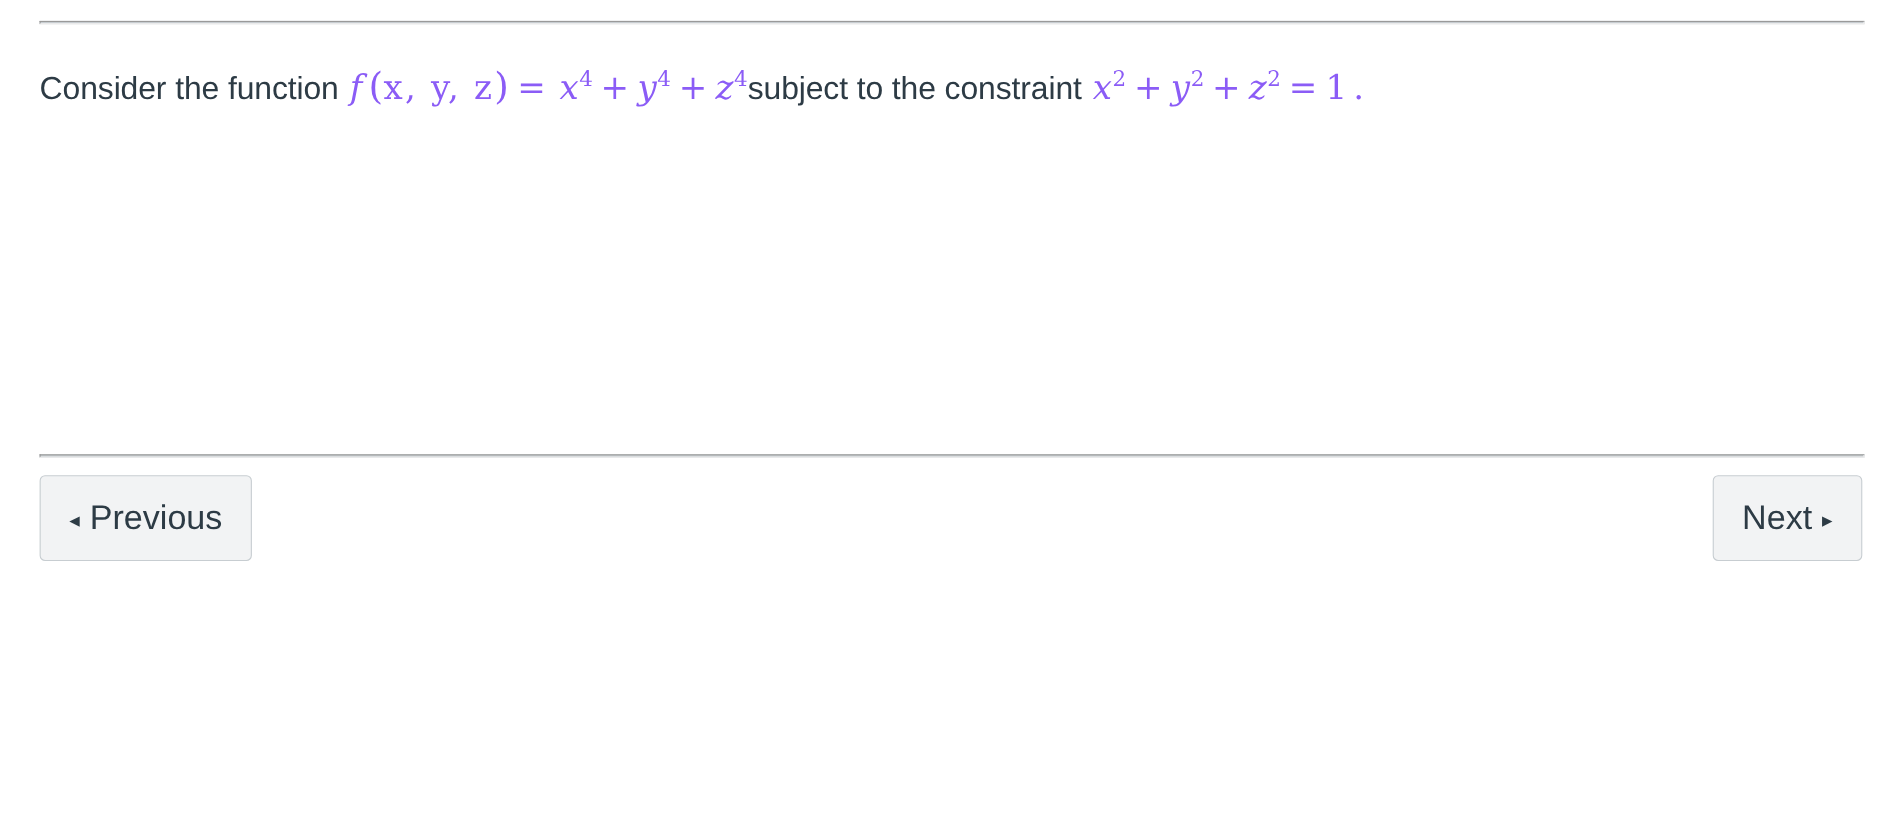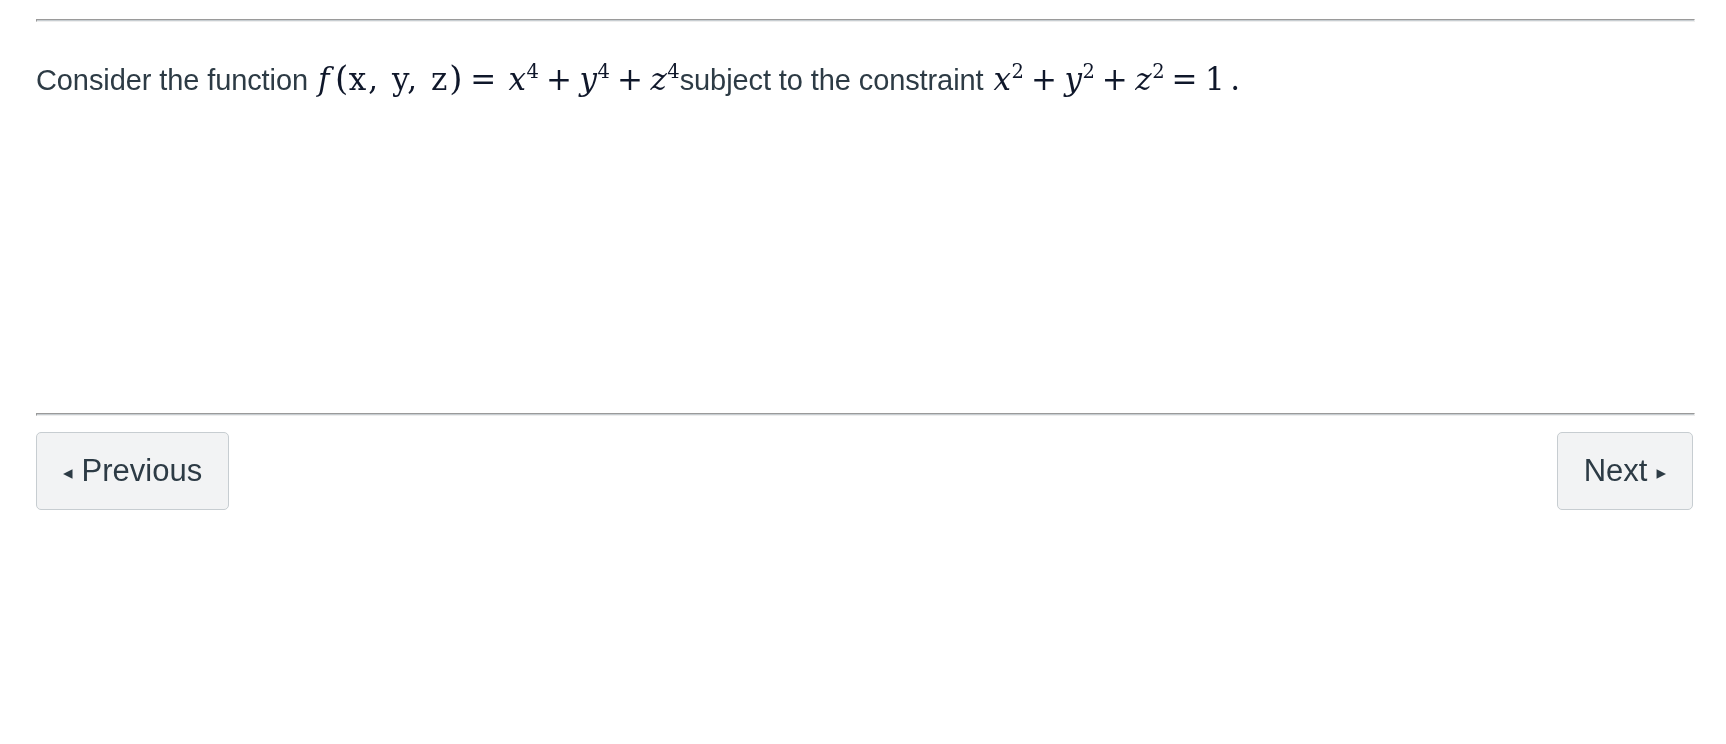--- a/index.html
+++ b/index.html
@@ -49,21 +49,21 @@
     letter-spacing: -0.1px;
     margin: 0;
   }
   .qtext.para-1 { margin-bottom: 18px; white-space: nowrap; }
   .qtext.para-2 { width: 1623px; }
 
   
   .math {
     font-family: "DejaVu Serif", "Liberation Serif", serif;
     font-style: italic;
-    color: #0f172a;
+    color: #8b5cf6;
     font-size: 31px;
     white-space: nowrap;
     letter-spacing: 0.5px;
   }
   .math .op   { font-style: normal; padding: 0 7px; }
   .math .num  { font-style: normal; }
   .math .paren{ font-style: normal; font-size: 34px; }
   .math sup {
     font-size: 0.63em;
     vertical-align: 0.62em;

